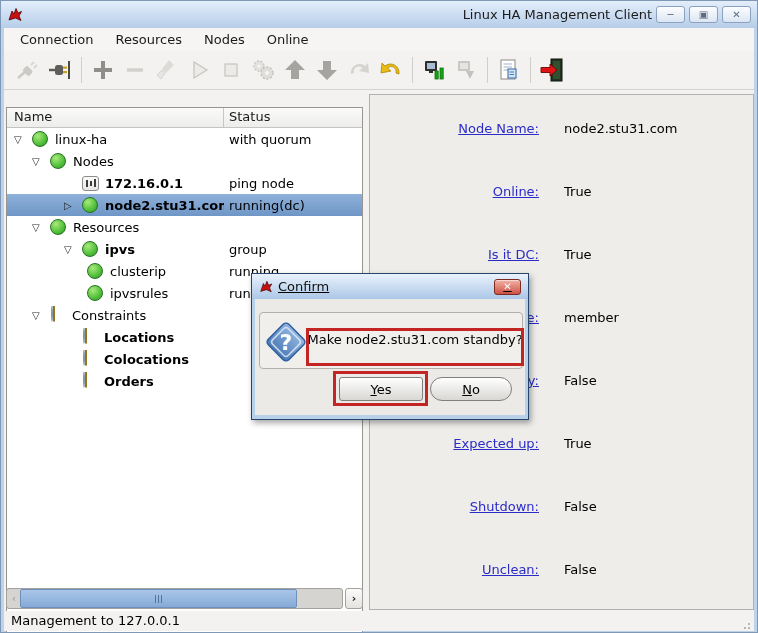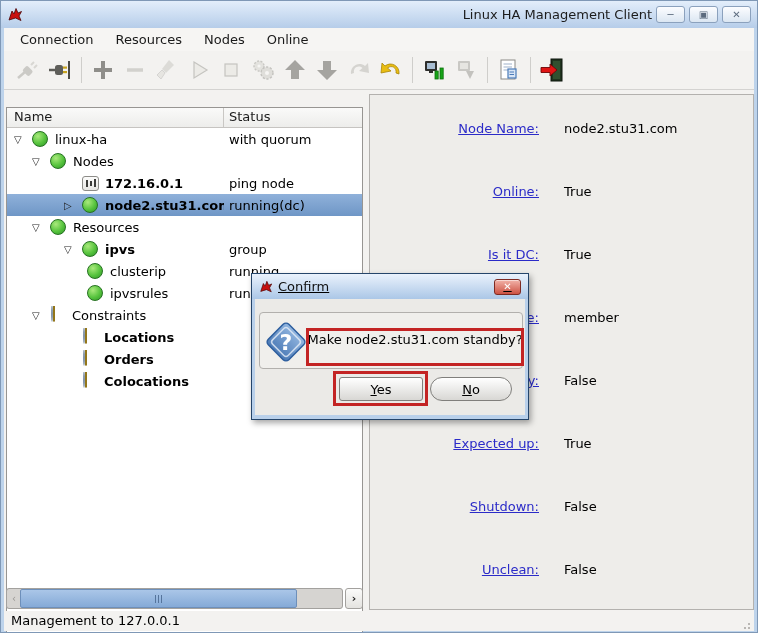--- a/index.html
+++ b/index.html
@@ -315,29 +315,29 @@
             <span class="exp exp-none"></span>
             <span class="bulb"><span class="glass"></span><span class="base"></span></span>
             <span>Locations</span>
           </div>
         <div class="cell-status"></div>
       </div>
       <div class="tree-row">
         <div class="cell-name ind2">
             <span class="exp exp-none"></span>
             <span class="bulb"><span class="glass"></span><span class="base"></span></span>
+            <span>Colocations</span>
+          </div>
+        <div class="cell-status"></div>
+      </div>
+      <div class="tree-row">
+        <div class="cell-name ind2">
+            <span class="exp exp-none"></span>
+            <span class="bulb"><span class="glass"></span><span class="base"></span></span>
             <span>Orders</span>
-          </div>
-        <div class="cell-status"></div>
-      </div>
-      <div class="tree-row">
-        <div class="cell-name ind2">
-            <span class="exp exp-none"></span>
-            <span class="bulb"><span class="glass"></span><span class="base"></span></span>
-            <span>Colocations</span>
           </div>
         <div class="cell-status"></div>
       </div>
     </div>
 
     <div class="hscroll">
       <div class="hs-track">
         <div class="hs-left">‹</div>
         <div class="hs-thumb">
           <span class="hs-grip">

